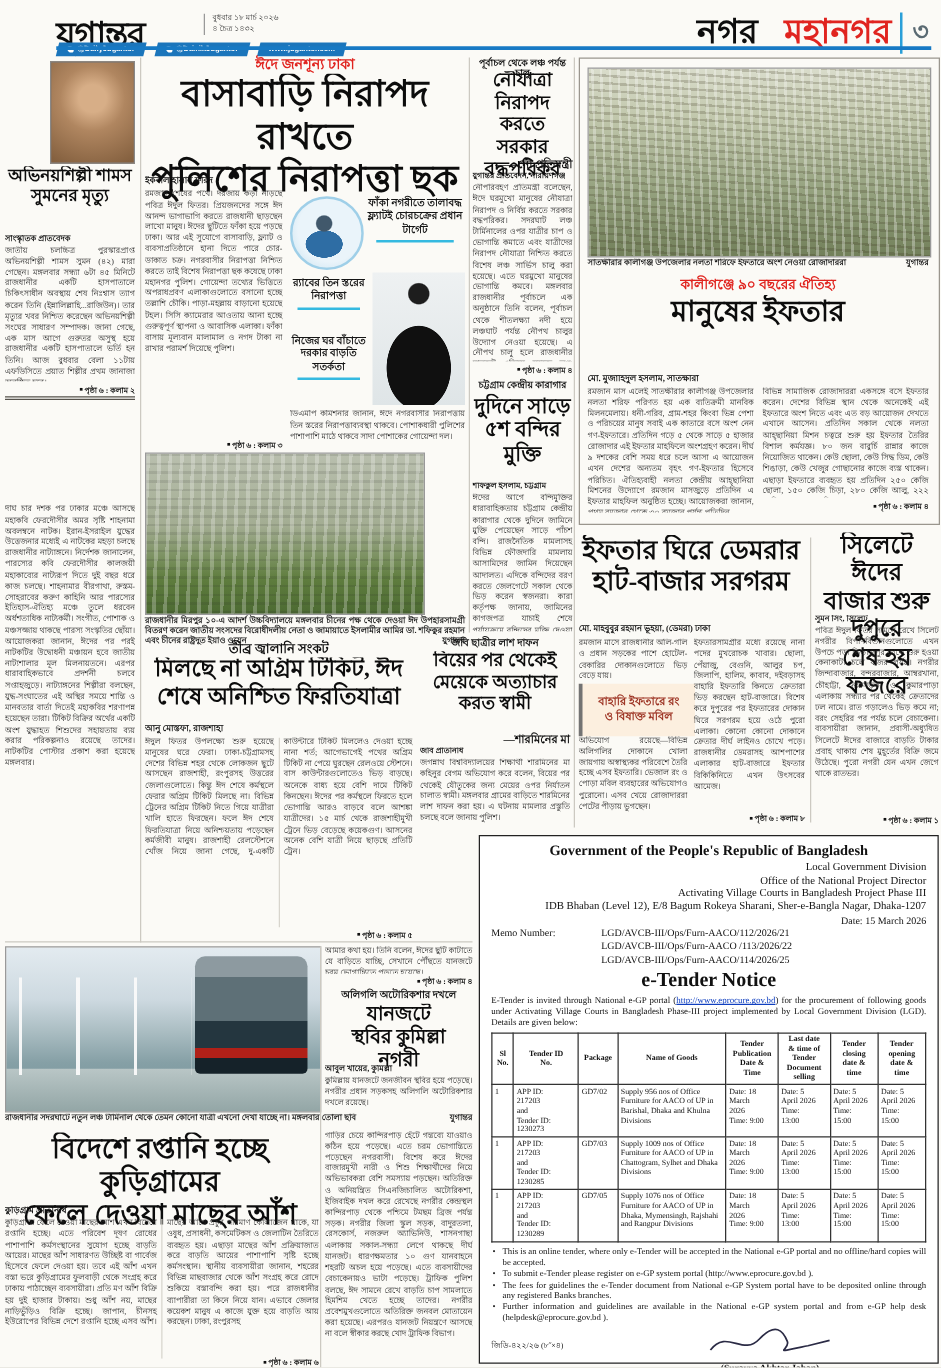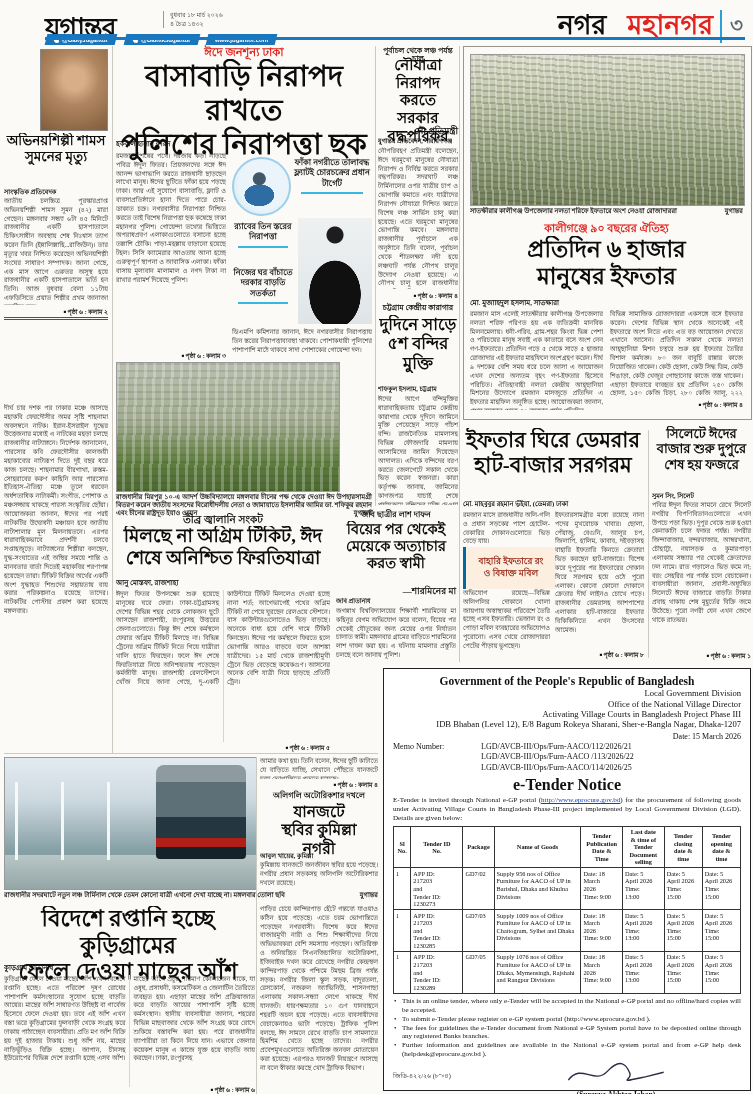--- a/index.html
+++ b/index.html
@@ -56,21 +56,21 @@
      radial-gradient(circle at 50% 16%,#1d1d1d 8px,transparent 9px),
      radial-gradient(ellipse 26px 34px at 50% 72%,#101010 98%,transparent 100%),
      linear-gradient(180deg,#eef1f2,#dfe5e7);}
   .circle-info{border-radius:50%;border:2px solid #9fcfe8;
      background:
        radial-gradient(circle at 46% 36%,#41586b 6px,transparent 7px),
        radial-gradient(ellipse 15px 11px at 46% 66%,#2e6da4 98%,transparent 100%),
        radial-gradient(circle at 55% 45%,#eaf4fa 60%,#c3dfee 100%);}
   .cyanbar{height:2.5px;background:#35b9e0;margin-top:2px;}
   .infotxt{font-weight:bold;font-size:8.2px;line-height:1.25;color:#151515;text-align:center;}
-  .pullquote{background:#fcefdf;border-left:3px solid #0369a1;display:flex;align-items:center;justify-content:center;
+  .pullquote{background:#fcefdf;border-left:3px solid #737373;display:flex;align-items:center;justify-content:center;
      font-weight:bold;font-size:9px;line-height:1.3;color:#9c3222;text-align:center;padding:2px 3px;}
   
   .tender{border:1.5px solid #222;background:#fff;font-family:"Liberation Serif",serif;
      padding:5px 9px 4px 9px;box-sizing:border-box;color:#111;}
   .t-c{text-align:center;line-height:1.22;}
   .t-b{font-weight:bold;}
   .t-s1{font-size:11.5px;}
   .t-s2{font-size:8.6px;text-align:right;}
   .t-date{text-align:right;font-size:8px;margin:2px 0 1px;}
   .t-memo{display:flex;font-size:8px;line-height:1.3;}
@@ -221,21 +221,20 @@
   <div class="abs jump" style="left:130px;top:1085px;width:125px;">পৃষ্ঠা ৬ : কলাম ৬</div>
 
   <div class="abs rule-v" style="left:459px;top:46px;height:616px;"></div>
   <div class="abs" style="left:463px;top:46px;width:287px;height:372px;border:1px solid #9a968e;"></div>
   <div class="abs photo ph-iftar" style="left:470px;top:54px;width:273px;height:150px;border:1px solid #999;"></div>
   <div class="abs cap" style="left:470px;top:207px;width:273px;white-space:nowrap;overflow:hidden;">
     <span>সাতক্ষীরার কালীগঞ্জ উপজেলার নলতা শরিফে ইফতারে অংশ নেওয়া রোজাদাররা</span> <span class="credit" style="float:right;">যুগান্তর</span>
   </div>
   <div class="abs kick kred" style="left:470px;top:222px;width:273px;font-size:11px;">কালীগঞ্জে ৯০ বছরের ঐতিহ্য</div>
   <div class="abs hl" style="left:470px;top:236px;width:273px;font-size:23px;">
-    <div>প্রতিদিন ৬ হাজার</div>
     <div>মানুষের ইফতার</div>
   </div>
   <div class="abs byline" style="left:470px;top:300px;width:180px;">মো. মুজাহিদুল ইসলাম, সাতক্ষীরা</div>
   <div class="abs bt" style="left:470px;top:310px;width:133px;height:100px;">রমজান মাস এলেই সাতক্ষীরার কালীগঞ্জ উপজেলার নলতা শরিফ পরিণত হয় এক ব্যতিক্রমী মানবিক মিলনমেলায়। ধনী-গরিব, গ্রাম-শহর কিংবা ভিন্ন পেশা ও পরিচয়ের মানুষ সবাই এক কাতারে বসে অংশ নেন গণ-ইফতারে। প্রতিদিন গড়ে ৫ থেকে সাড়ে ৫ হাজার রোজাদার এই ইফতার মাহফিলে অংশগ্রহণ করেন। দীর্ঘ ৯ দশকের বেশি সময় ধরে চলে আসা এ আয়োজন এখন দেশের অন্যতম বৃহৎ গণ-ইফতার হিসেবে পরিচিত। ঐতিহ্যবাহী নলতা কেন্দ্রীয় আহ্ছানিয়া মিশনের উদ্যোগে রমজান মাসজুড়ে প্রতিদিন এ ইফতার মাহফিল অনুষ্ঠিত হচ্ছে। আয়োজকরা জানান, প্রথম রমজান থেকে ৩০ রমজান পর্যন্ত প্রতিদিন</div>
   <div class="abs bt" style="left:610px;top:310px;width:133px;height:88px;">বিভিন্ন সামাজিক রোজাদাররা একসঙ্গে বসে ইফতার করেন। দেশের বিভিন্ন স্থান থেকে অনেকেই এই ইফতারে অংশ নিতে এবং এত বড় আয়োজন দেখতে এখানে আসেন। প্রতিদিন সকাল থেকে নলতা আহ্ছানিয়া মিশন চত্বরে শুরু হয় ইফতার তৈরির বিশাল কর্মযজ্ঞ। ৮০ জন বাবুর্চি রান্নার কাজে নিয়োজিত থাকেন। কেউ ছোলা, কেউ সিদ্ধ ডিম, কেউ শিঙাড়া, কেউ খেজুর গোছানোর কাজে ব্যস্ত থাকেন। এছাড়া ইফতারে ব্যবহৃত হয় প্রতিদিন ২৫০ কেজি ছোলা, ১৫০ কেজি চিড়া, ২৮০ কেজি আলু, ২২২ কেজি ময়দা, ৫০ কেজি</div>
   <div class="abs jump" style="left:610px;top:400px;width:133px;">পৃষ্ঠা ৬ : কলাম ৪</div>
 
   <div class="abs hl" style="left:460px;top:428px;width:186px;font-size:21px;">
     <div>ইফতার ঘিরে ডেমরার</div>
     <div>হাট-বাজার সরগরম</div>
@@ -246,33 +245,33 @@
     <div>
         <div>বাহারি ইফতারে রং</div>
         <div>ও বিষাক্ত মবিল</div>
       </div>
   </div>
   <div class="abs bt" style="left:463px;top:589px;width:87px;height:72px;">অভিযোগ রয়েছে—বিভিন্ন অলিগলির দোকানে খোলা জায়গায় অস্বাস্থ্যকর পরিবেশে তৈরি হচ্ছে এসব ইফতারি। ভেজাল রং ও পোড়া মবিল ব্যবহারের অভিযোগও পুরোনো। এসব খেয়ে রোজাদাররা পেটের পীড়ায় ভুগছেন।</div>
   <div class="abs bt" style="left:555px;top:511px;width:89px;height:136px;">ইফতারসামগ্রীর মধ্যে রয়েছে নানা পদের মুখরোচক খাবার। ছোলা, পেঁয়াজু, বেগুনি, আলুর চপ, জিলাপি, হালিম, কাবাব, দইবড়াসহ বাহারি ইফতারি কিনতে ক্রেতারা ভিড় করছেন হাট-বাজারে। বিশেষ করে দুপুরের পর ইফতারের দোকান ঘিরে সরগরম হয়ে ওঠে পুরো এলাকা। কোনো কোনো দোকানে ক্রেতার দীর্ঘ লাইনও চোখে পড়ে। রাজধানীর ডেমরাসহ আশপাশের এলাকার হাট-বাজারে ইফতার বিকিকিনিতে এখন উৎসবের আমেজ।</div>
   <div class="abs jump" style="left:555px;top:650px;width:89px;">পৃষ্ঠা ৬ : কলাম ৮</div>
 
   <div class="abs rule-v" style="left:648px;top:430px;height:228px;"></div>
-  <div class="abs hl" style="left:652px;top:426px;width:99px;font-size:13px;text-align:center;">
+  <div class="abs hl" style="left:652px;top:426px;width:99px;font-size:19px;text-align:center;">
     <div>সিলেটে ঈদের</div>
     <div>বাজার শুরু দুপুরে</div>
     <div>শেষ হয় ফজরে</div>
   </div>
   <div class="abs byline" style="left:652px;top:492px;width:99px;font-size:6.4px;">সুমন সিং, সিলেট</div>
   <div class="abs bt" style="left:652px;top:501px;width:99px;height:148px;">পবিত্র ঈদুল ফিতর সামনে রেখে সিলেট নগরীর বিপণিবিতানগুলোতে এখন উপচে পড়া ভিড়। দুপুর থেকে শুরু হওয়া কেনাকাটা চলে ফজর পর্যন্ত। নগরীর জিন্দাবাজার, বন্দরবাজার, আম্বরখানা, চৌহাট্টা, নয়াসড়ক ও কুমারপাড়া এলাকায় সন্ধ্যার পর থেকেই ক্রেতাদের ঢল নামে। রাত গড়ালেও ভিড় কমে না; বরং সেহরির পর পর্যন্ত চলে বেচাকেনা। ব্যবসায়ীরা জানান, প্রবাসী-অধ্যুষিত সিলেটে ঈদের বাজারে বাড়তি টাকার প্রবাহ থাকায় শেষ মুহূর্তের বিক্রি জমে উঠেছে। পুরো নগরী যেন এখন জেগে থাকে রাতভর।</div>
   <div class="abs jump" style="left:652px;top:651px;width:99px;">পৃষ্ঠা ৬ : কলাম ১</div>
 
   <div class="abs tender" style="left:383px;top:668px;width:368px;height:423px;">
     <div class="t-c t-b t-s1">Government of the People's Republic of Bangladesh</div>
     <div class="t-c t-s2">Local Government Division</div>
-    <div class="t-c t-s2">Office of the National Village Director</div>
+    <div class="t-c t-s2">Office of the National Project Director</div>
     <div class="t-c t-s2">Activating Village Courts in Bangladesh Project Phase III</div>
     <div class="t-c t-s2">IDB Bhaban (Level 12), E/8 Bagum Rokeya Sharani, Sher-e-Bangla Nagar, Dhaka-1207</div>
     <div class="t-date">Date: 15 March 2026</div>
     <div class="t-memo">
       <div class="lbl">Memo Number:</div>
       <div>
         <div>LGD/AVCB-III/Ops/Furn-AACO/112/2026/21</div>
         <div>LGD/AVCB-III/Ops/Furn-AACO /113/2026/22</div>
         <div>LGD/AVCB-III/Ops/Furn-AACO/114/2026/25</div>
       </div>

